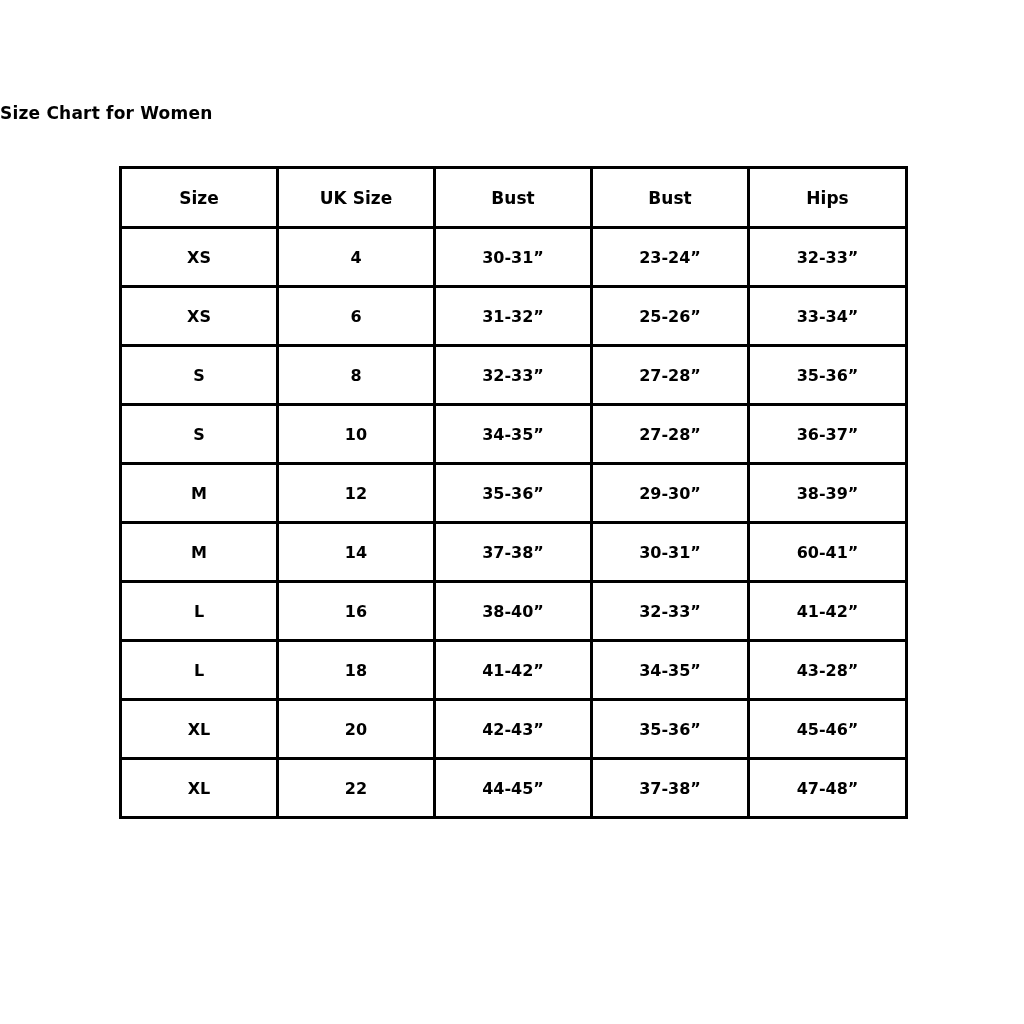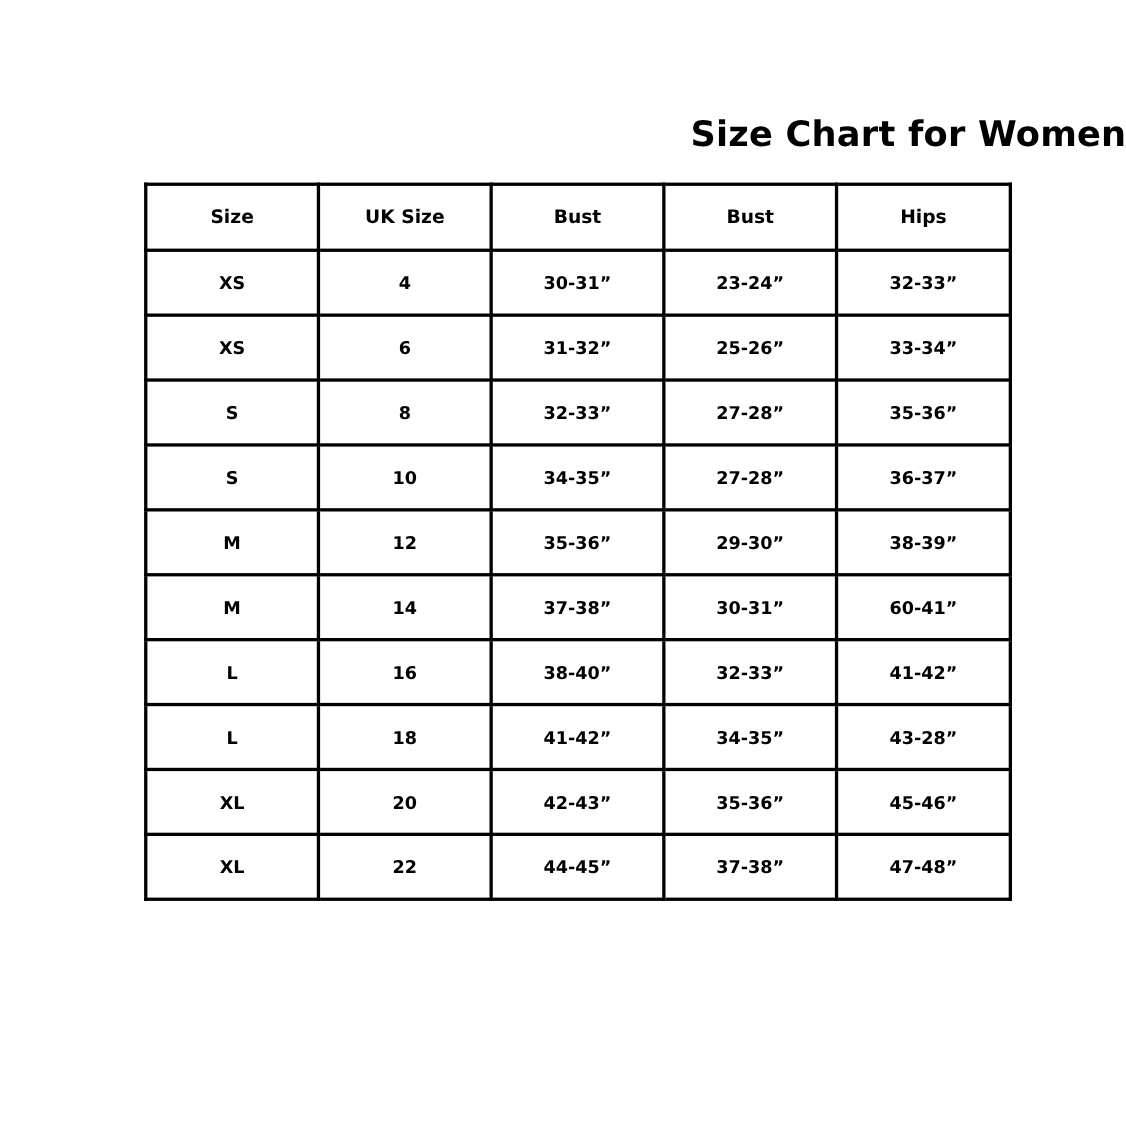--- a/index.html
+++ b/index.html
@@ -18,31 +18,30 @@
     width: 1024px;
     height: 1024px;
     position: relative;
     box-sizing: border-box;
   }
   .title {
     position: absolute;
     top: 103px;
     left: 0;
     width: 1024px;
-    text-align: right;
-    font-size: 32px;
+    text-align: left;
+    font-size: 17px;
     font-weight: bold;
     letter-spacing: 0.2px;
   }
   .table-wrap {
     position: absolute;
     top: 166px;
     left: 119px;
     width: 786px;
-    margin-left: 12px;
   }
   table.size-chart {
     border-collapse: collapse;
     width: 786px;
     table-layout: fixed;
   }
   table.size-chart td,
   table.size-chart th {
     border: 3px solid #000000;
     text-align: center;

